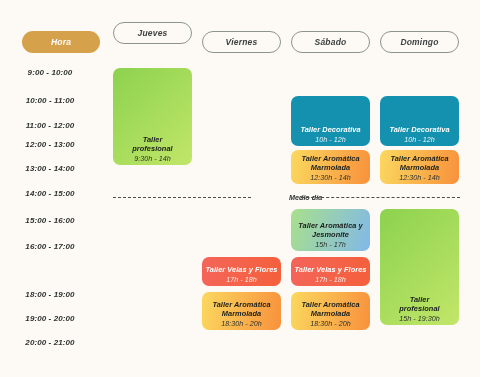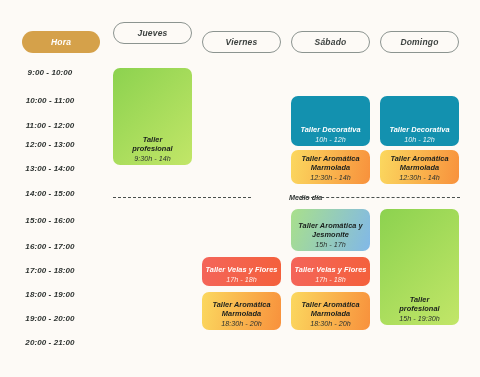--- a/index.html
+++ b/index.html
@@ -135,21 +135,20 @@
   </div>
 
   <div class="time-label" style="left:4px; top:68px;">9:00 - 10:00</div>
   <div class="time-label" style="left:4px; top:96px;">10:00 - 11:00</div>
   <div class="time-label" style="left:4px; top:121px;">11:00 - 12:00</div>
   <div class="time-label" style="left:4px; top:140px;">12:00 - 13:00</div>
   <div class="time-label" style="left:4px; top:164px;">13:00 - 14:00</div>
   <div class="time-label" style="left:4px; top:189px;">14:00 - 15:00</div>
   <div class="time-label" style="left:4px; top:216px;">15:00 - 16:00</div>
   <div class="time-label" style="left:4px; top:242px;">16:00 - 17:00</div>
-  <div class="time-label" style="left:4px; top:266px;">17:00 - 18:00</div>
   <div class="time-label" style="left:4px; top:290px;">18:00 - 19:00</div>
   <div class="time-label" style="left:4px; top:314px;">19:00 - 20:00</div>
   <div class="time-label" style="left:4px; top:338px;">20:00 - 21:00</div>
 
   <div class="event ev-green" style="left:113px; top:68px; width:79px; height:97px; background:linear-gradient(135deg,#8CD24F 0%,#C2E668 100%);">
     <div class="ev-title">Taller</div>
     <div class="ev-title">profesional</div>
     <div class="ev-time">9:30h - 14h</div>
   </div>
 

